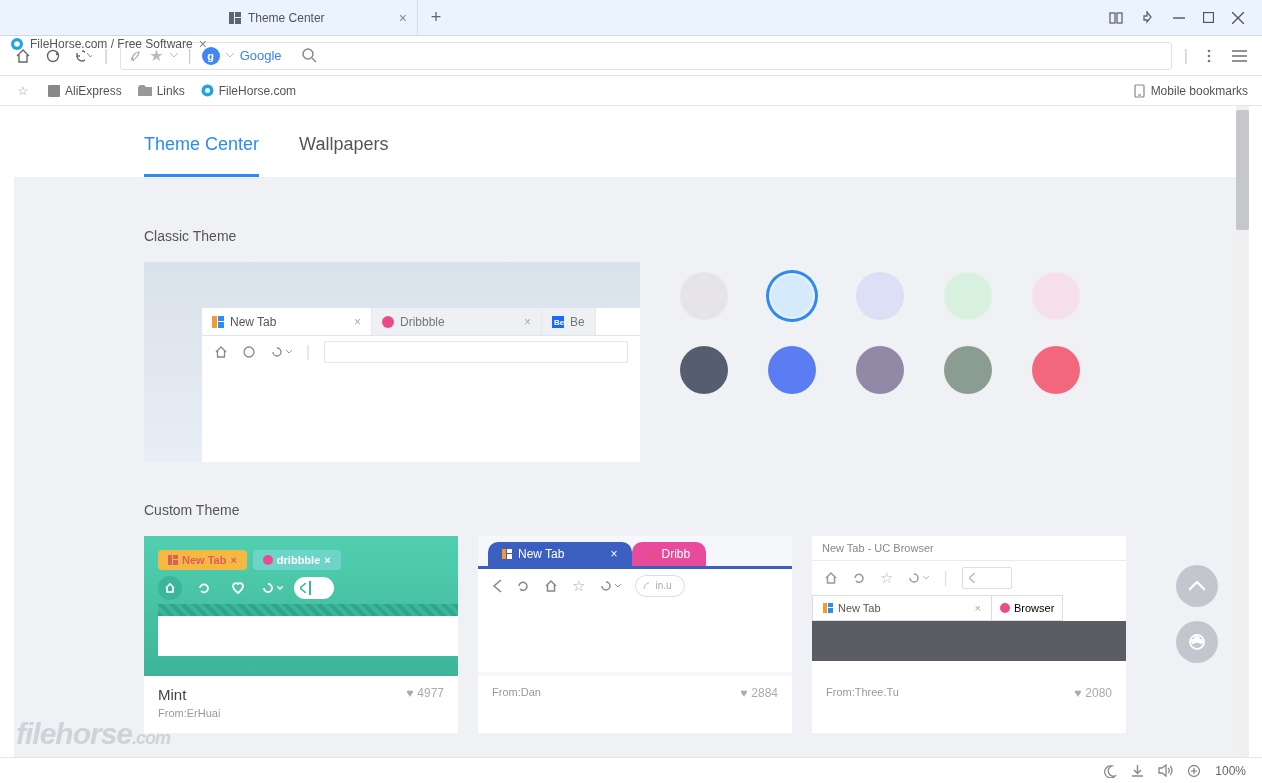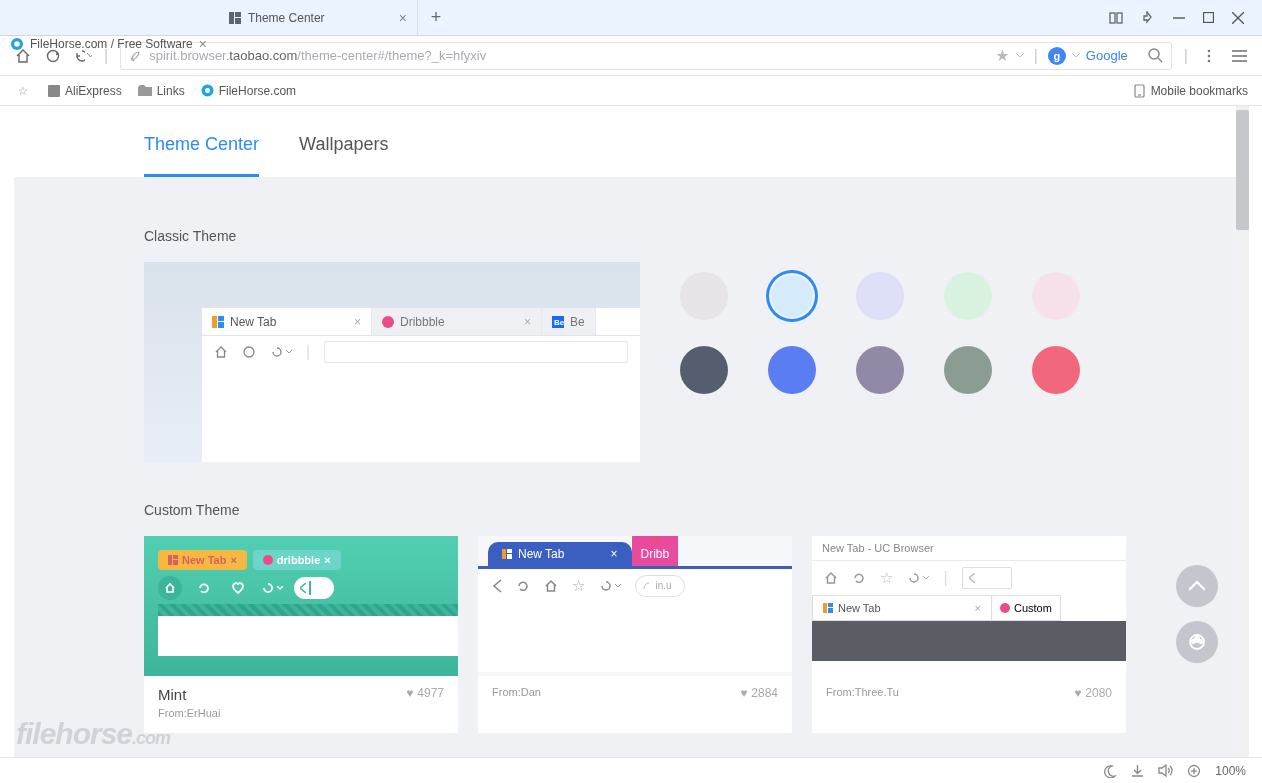--- a/index.html
+++ b/index.html
@@ -75,21 +75,21 @@
 .mint-tab .mx { color: #e05d5d; }
 .mint-tb { margin-top: 6px; display: flex; gap: 10px; align-items: center; color: #fff; }
 .mint-tb .mi { width: 24px; height: 24px; border-radius: 50%; background: #3db59a; display: inline-flex; align-items: center; justify-content: center; font-size: 14px; }
 .mint-url { background: #fff; height: 22px; border-radius: 12px; flex: 0 0 40px; }
 .mint-border { height: 12px; background: repeating-linear-gradient(45deg, #2fa58c 0 4px, #3db59a 4px 8px); margin-top: 4px; }
 
 
 .sunny-bg { background: #f5f7fb; }
 .sunny-tabs { display: flex; height: 30px; align-items: flex-end; }
 .sunny-tab1 { background: #3a5fc0; color: #fff; border-radius: 10px 10px 0 0; padding: 5px 14px; font-size: 12px; display: flex; align-items: center; gap: 6px; margin-left: 10px; }
-.sunny-tab2 { background: #e84a9c; color: #fff; border-radius: 10px 10px 0 0; padding: 5px 9px; font-size: 12px; display: flex; align-items: center; gap: 4px; flex-direction: column; }
+.sunny-tab2 { background: #e84a9c; color: #fff; border-radius: 10px 10px 0 0; padding: 5px 16px; font-size: 12px; display: flex; align-items: center; gap: 4px; }
 .sunny-tb { background: #fff; height: 36px; border-top: 3px solid #3a5fc0; display: flex; align-items: center; gap: 14px; padding: 0 14px; color: #777; }
 .sunny-url { border: 1px solid #ddd; height: 22px; border-radius: 12px; flex: 0 0 50px; display: flex; align-items: center; padding-left: 6px; font-size: 10px; color: #aaa; gap: 3px; }
 
 
 .morn-bg { background: #fff; }
 .morn-title { font-size: 11px; color: #888; padding: 6px 10px; border-bottom: 1px solid #e8eaee; }
 .morn-tb { display: flex; align-items: center; gap: 14px; padding: 6px 12px; color: #888; }
 .morn-url { border: 1px solid #ddd; height: 22px; border-radius: 2px; flex: 0 0 50px; }
 .morn-tabs { display: flex; height: 26px; }
 .morn-tab1 { background: #fff; border: 1px solid #ddd; padding: 3px 10px; font-size: 11px; display: flex; align-items: center; gap: 5px; color: #555; }
@@ -190,23 +190,20 @@
         <path d="M0 0l3.5 4L7 0" fill="none" stroke="#888"></path>
       </svg>
     </span>
   <span style="color:#ccc">|</span>
   <div class="url-box">
     <span style="color:#aaa">
       <svg width="14" height="14" fill="none" stroke="#aaa" stroke-width="1.2">
           <path d="M3 11c0-4 3-8 7-8 0 4-4 7-7 8z"></path>
           <line x1="5" y1="12" x2="2" y2="9"></line>
         </svg>
-    </span>
-    <span class="url-text">
-      <span class="url-dim">spirit.browser.</span><span>taobao.com</span><span class="url-dim">/theme-center#/theme?_k=hfyxiv</span>
     </span>
     <span style="color:#bbb">★</span>
     <svg width="8" height="5">
         <path d="M0 0l4 4 4-4" fill="none" stroke="#bbb"></path>
       </svg>
     <span style="color:#ccc;margin:0 4px">|</span>
     <span class="eng-icon" style="width:18px;height:18px;border-radius:50%;background:#4285f4;color:#fff;display:inline-flex;align-items:center;justify-content:center;font-size:11px;font-weight:bold">g</span>
     <svg width="8" height="5">
         <path d="M0 0l4 4 4-4" fill="none" stroke="#bbb"></path>
       </svg>
@@ -516,21 +513,21 @@
                   <rect x="5" width="5" height="4" fill="#2c8cf4"></rect>
                   <rect x="5" y="5" width="5" height="5" fill="#2c8cf4"></rect>
                 </svg>
                 <span>New Tab</span>
                 <span class="mx2">×</span>
               </div>
             <div class="morn-tab2">
                 <svg width="10" height="10">
                   <circle cx="5" cy="5" r="5" fill="#ea4c89"></circle>
                 </svg>
-                <span>Custom</span>
+                <span>Browser</span>
               </div>
           </div>
           <div class="morn-body"></div>
         </div>
         <div class="theme-meta">
           <div class="theme-likes">
               <span>♥</span>
               <span>2080</span>
             </div>
           <div class="theme-from">From:Three.Tu</div>

